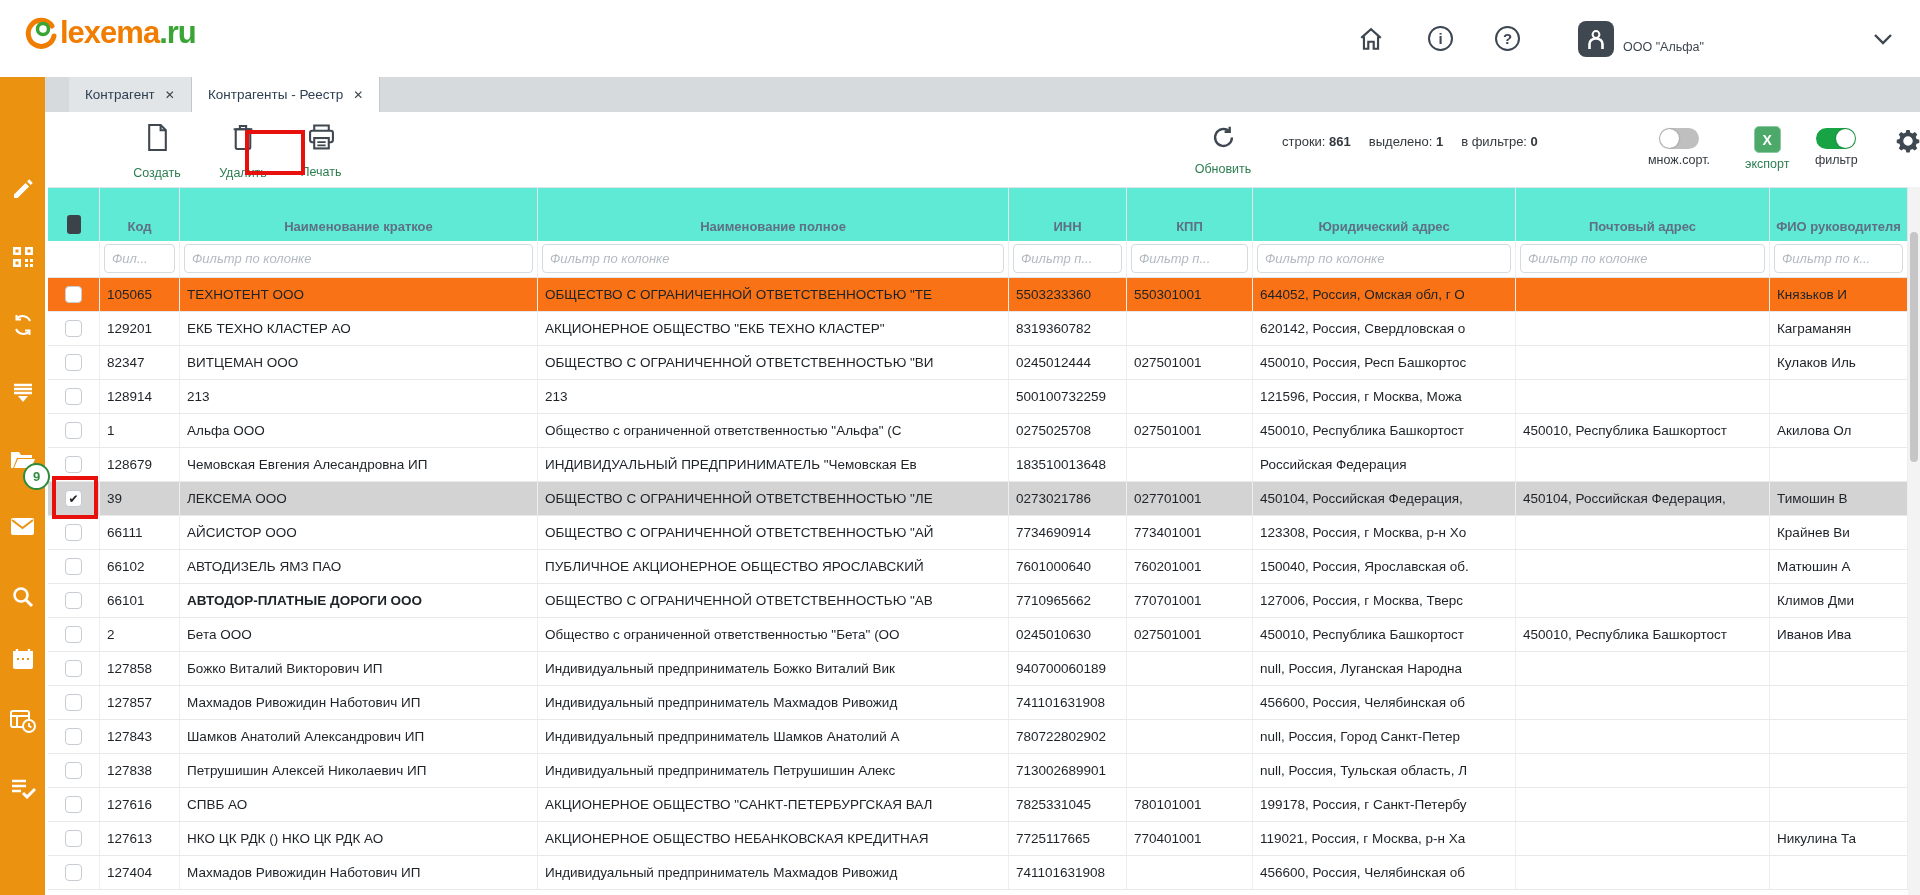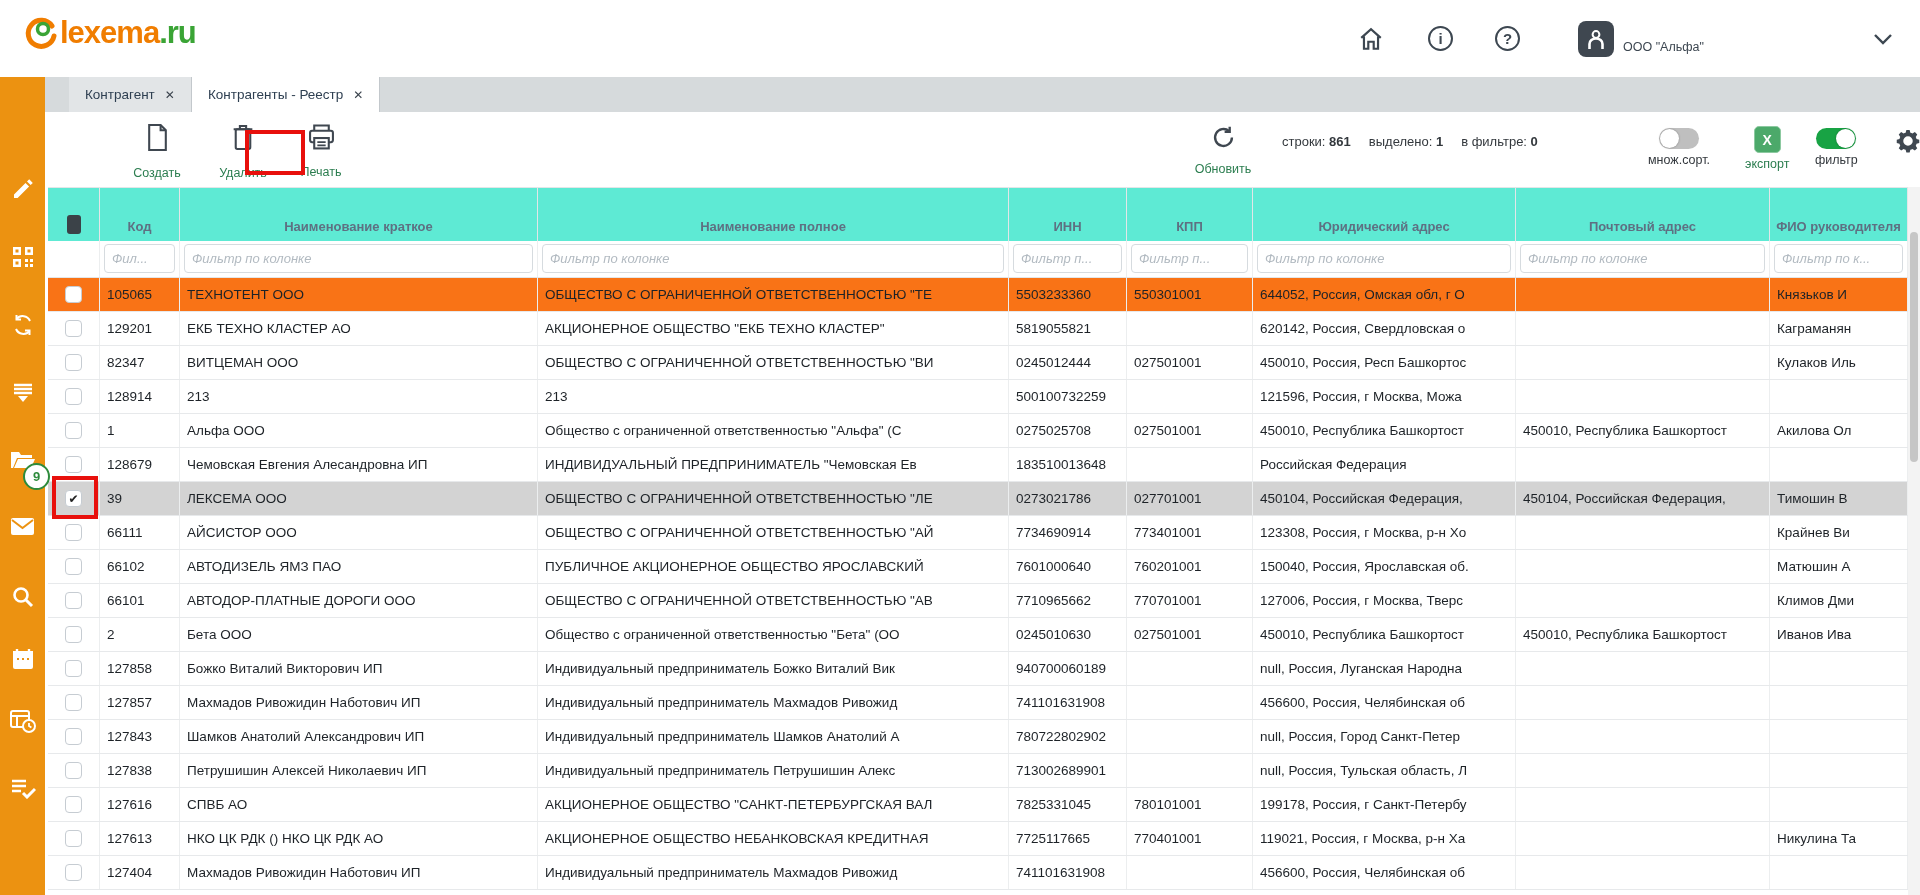--- a/index.html
+++ b/index.html
@@ -320,21 +320,21 @@
           <div class="dcell" style="width: 254px;"></div>
           <div class="dcell" style="width: 138px;">Князьков И</div>
         </div>
         <div class="drow">
           <div class="dcell cbwrap" style="width: 52px;">
             <span class="cb"></span>
           </div>
           <div class="dcell" style="width: 80px;">129201</div>
           <div class="dcell" style="width: 358px;">ЕКБ ТЕХНО КЛАСТЕР АО</div>
           <div class="dcell" style="width: 471px;">АКЦИОНЕРНОЕ ОБЩЕСТВО "ЕКБ ТЕХНО КЛАСТЕР"</div>
-          <div class="dcell" style="width: 118px;">5819055821</div>
+          <div class="dcell" style="width: 118px;">8319360782</div>
           <div class="dcell" style="width: 126px;"></div>
           <div class="dcell" style="width: 263px;">620142, Россия, Свердловская о</div>
           <div class="dcell" style="width: 254px;"></div>
           <div class="dcell" style="width: 138px;">Каграманян</div>
         </div>
         <div class="drow">
           <div class="dcell cbwrap" style="width: 52px;">
             <span class="cb"></span>
           </div>
           <div class="dcell" style="width: 80px;">82347</div>
@@ -422,21 +422,21 @@
           <div class="dcell" style="width: 126px;">760201001</div>
           <div class="dcell" style="width: 263px;">150040, Россия, Ярославская об.</div>
           <div class="dcell" style="width: 254px;"></div>
           <div class="dcell" style="width: 138px;">Матюшин А</div>
         </div>
         <div class="drow">
           <div class="dcell cbwrap" style="width: 52px;">
             <span class="cb"></span>
           </div>
           <div class="dcell" style="width: 80px;">66101</div>
-          <div class="dcell" style="width: 358px;">АВТОДОР-ПЛАТНЫЕ ДОРОГИ ООО</div>
+          <div class="dcell" style="width: 358px; font-weight: bold;">АВТОДОР-ПЛАТНЫЕ ДОРОГИ ООО</div>
           <div class="dcell" style="width: 471px;">ОБЩЕСТВО С ОГРАНИЧЕННОЙ ОТВЕТСТВЕННОСТЬЮ "АВ</div>
           <div class="dcell" style="width: 118px;">7710965662</div>
           <div class="dcell" style="width: 126px;">770701001</div>
           <div class="dcell" style="width: 263px;">127006, Россия, г Москва, Тверс</div>
           <div class="dcell" style="width: 254px;"></div>
           <div class="dcell" style="width: 138px;">Климов Дми</div>
         </div>
         <div class="drow">
           <div class="dcell cbwrap" style="width: 52px;">
             <span class="cb"></span>

